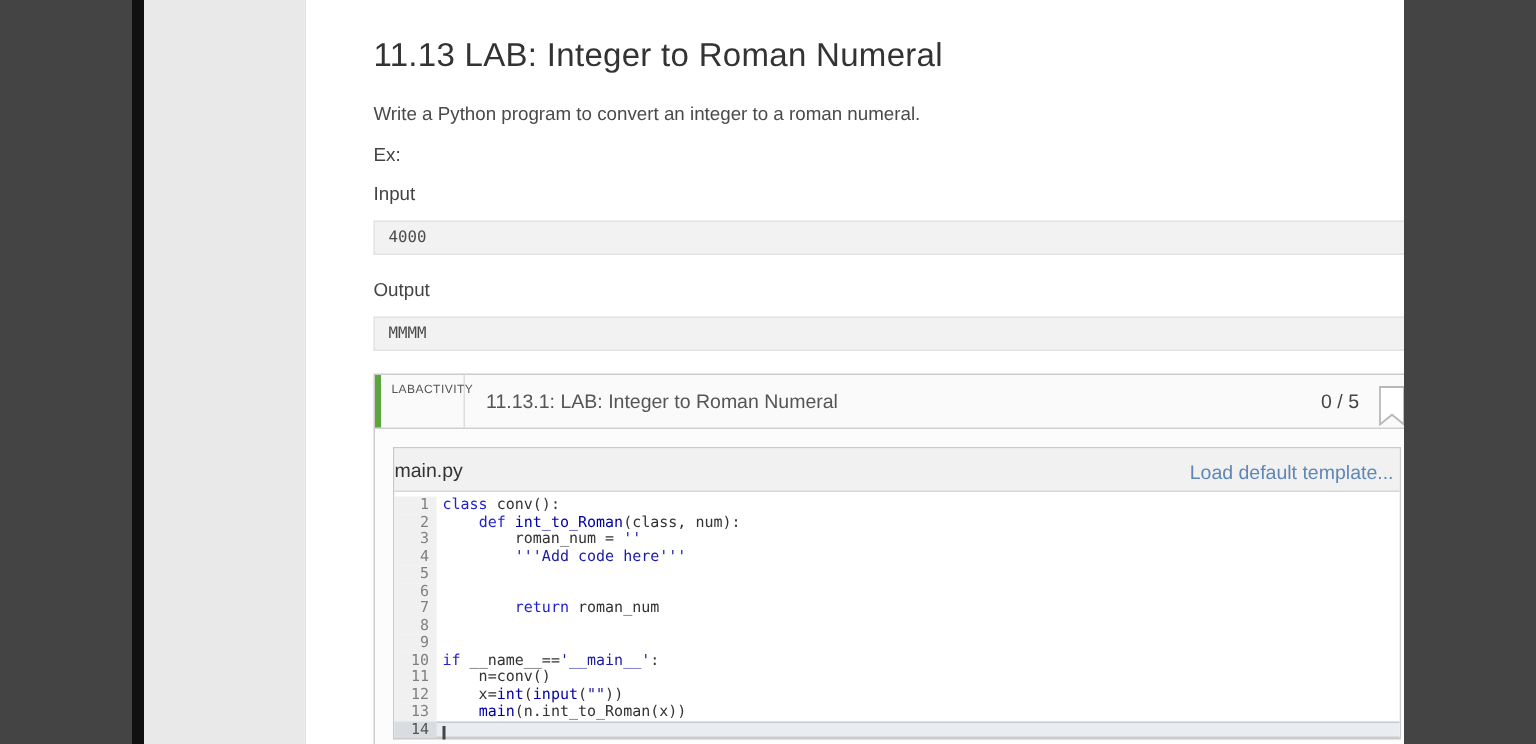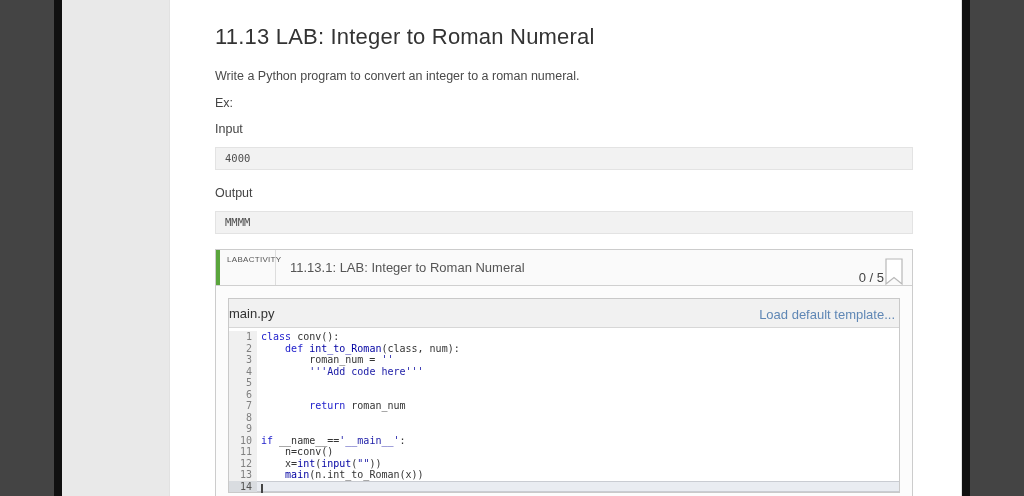--- a/index.html
+++ b/index.html
@@ -1,21 +1,21 @@
 <!DOCTYPE html>
 <html style="--accent-green: #5aa53c; --link-blue: #5f87b5; --tok-kw: #2222cc; --tok-str: #1a1aa6; --tok-fn: #0000a2;"><head>
 <meta charset="utf-8">
 <style>
   * { box-sizing: border-box; }
   html, body { margin: 0; padding: 0; }
   body { font-family: "Liberation Sans", sans-serif; background: #444; }
 
   .screen {
     position: relative;
-    width: 916px;
+    width: 848px;
     height: 496px;
     background: #e9e9e9;
     overflow: hidden;
     margin: 0 auto;
   }
   .edge-bar {
     position: absolute; top: 0; bottom: 0; width: 8px;
     background: #101010;
   }
   .edge-bar.left { left: 0; }
@@ -95,22 +95,22 @@
   .activity-title {
     flex: 1;
     display: flex;
     align-items: center;
     padding-left: 14px;
     font-size: 13px;
     color: #555555;
   }
   .score-wrap {
     display: flex;
-    align-items: flex-end;
-    gap: 0;
+    align-items: center;
+    gap: 12px;
     padding-right: 8px;
   }
   .score {
     font-size: 13px;
     color: #444444;
   }
   .bookmark-icon { display: flex; align-items: center; margin-top: 6px; }
 
   .card-body { padding: 12px 12px 14px 12px; background: #fcfcfc; }
 

